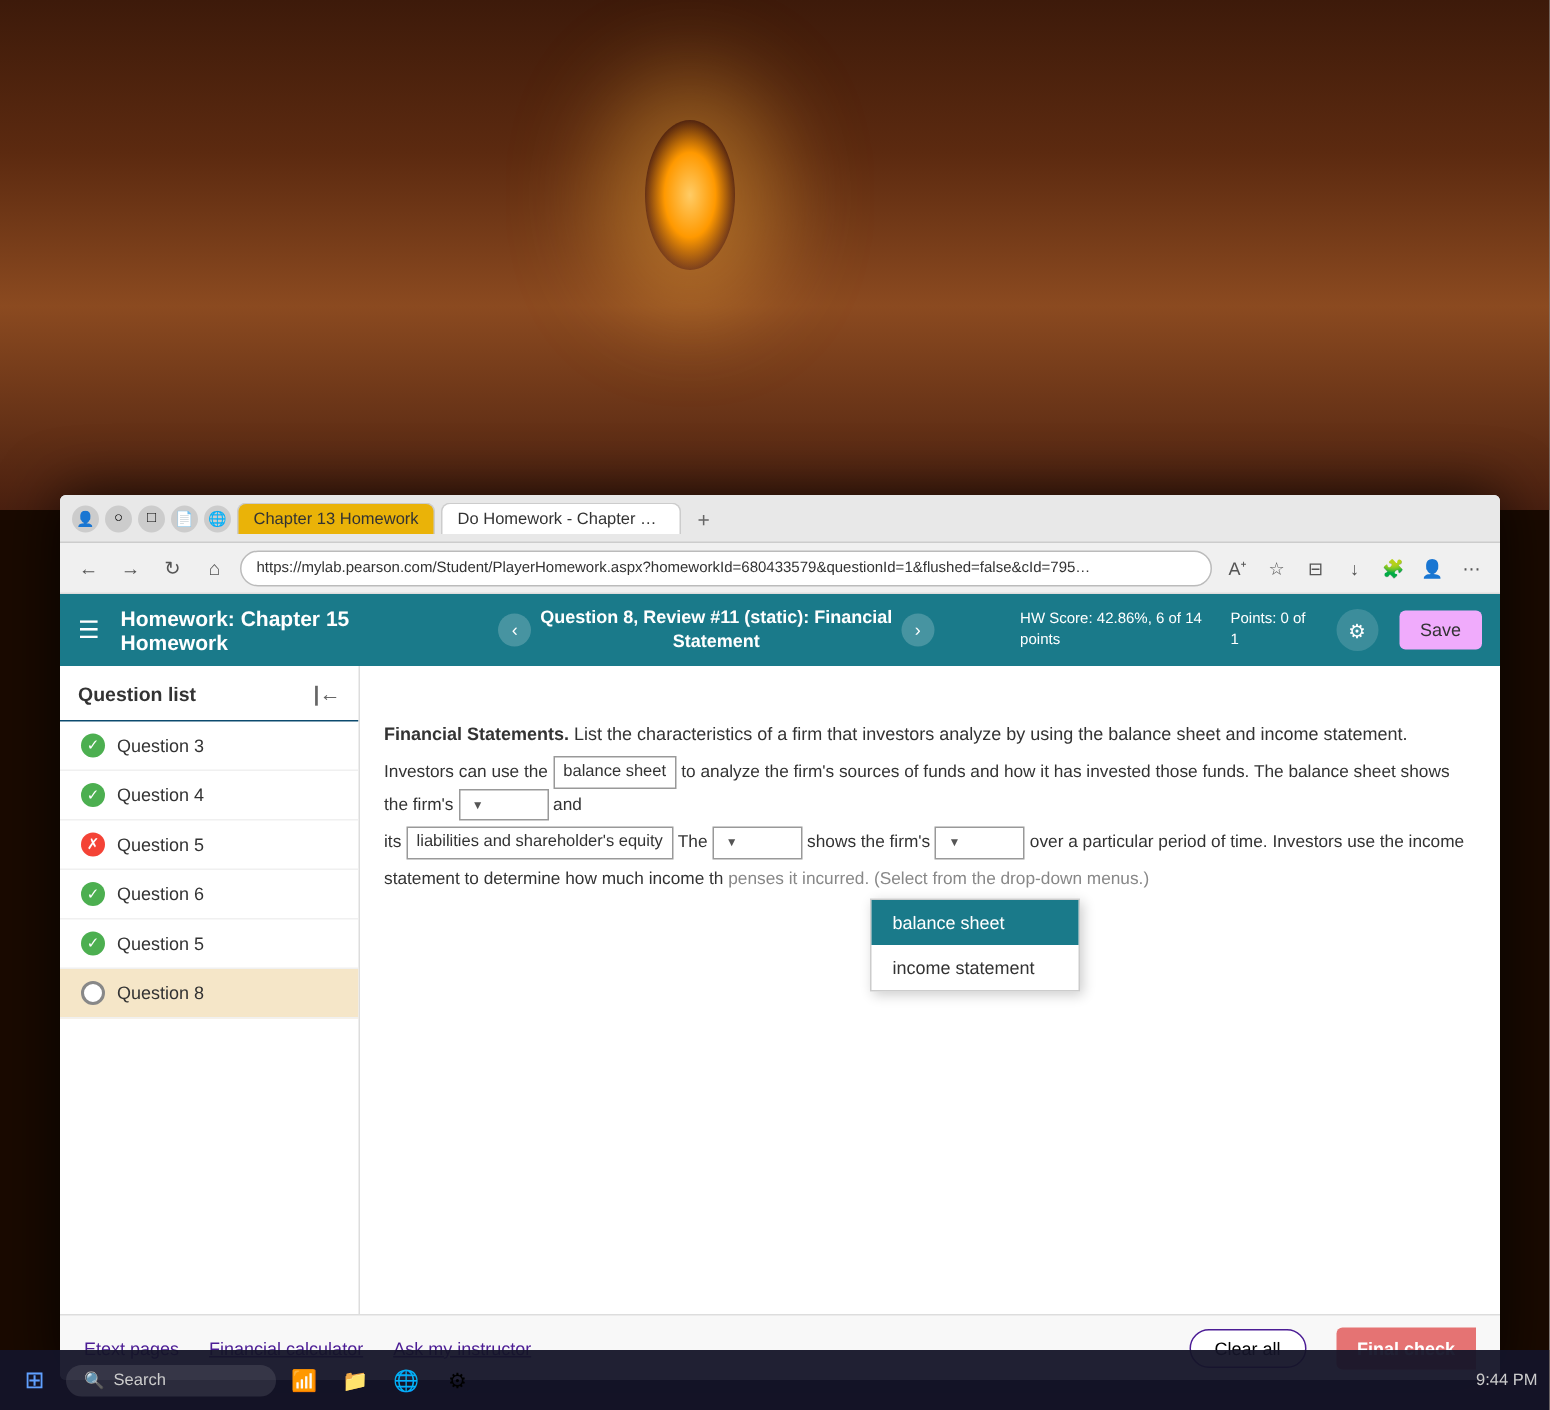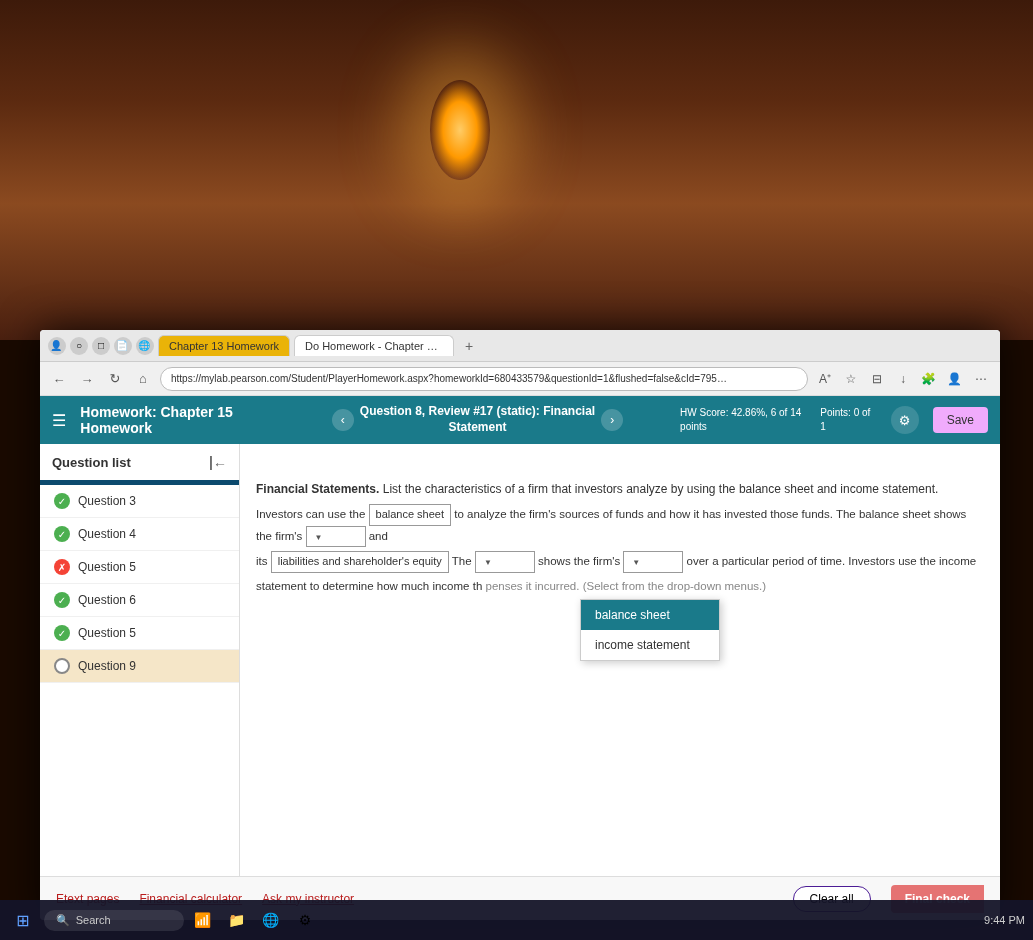--- a/index.html
+++ b/index.html
@@ -238,21 +238,21 @@
       overflow-y: auto;
       flex-shrink: 0;
     }
     .sidebar-header {
       display: flex;
       align-items: center;
       padding: 10px 12px;
       font-size: 13px;
       font-weight: bold;
       color: #333;
-      border-bottom: 5px solid #0c4a6e;
+      border-bottom: 1px solid #0c4a6e;
     }
     .sidebar-collapse-btn {
       margin-left: auto;
       font-size: 14px;
       cursor: pointer;
       color: #666;
     }
     .question-item {
       display: flex;
       align-items: center;
@@ -353,21 +353,21 @@
       background: #f8f8f8;
       border-top: 1px solid #ddd;
       height: 44px;
       display: flex;
       align-items: center;
       padding: 0 16px;
       gap: 20px;
     }
     .bottom-link {
       font-size: 12px;
-      color: #b91c1c;
+      color: #4c1d95;
       cursor: pointer;
       text-decoration: underline;
     }
     .bottom-link:first-child { text-decoration: none; }
     .clear-all-btn {
       margin-left: auto;
       border: 1px solid #4c1d95;
       background: white;
       border-radius: 14px;
       padding: 5px 16px;
@@ -482,21 +482,21 @@
 
 
     <div class="content-area">
 
       <div class="hw-header">
         <span class="hw-menu-icon">☰</span>
         <span class="hw-title">Homework: Chapter 15 Homework</span>
         <div class="hw-question-nav">
           <button class="nav-arrow">‹</button>
           <div class="hw-question-title">
-            <div>Question 8, Review #17 (static): Financial</div>
+            <div>Question 8, Review #11 (static): Financial</div>
             <div>Statement</div>
           </div>
           <button class="nav-arrow">›</button>
         </div>
         <div class="hw-score-area">
           <span>HW Score: 42.86%, 6 of 14 points</span>
           <span>Points: 0 of 1</span>
         </div>
         <div class="hw-settings-btn">⚙</div>
         <button class="hw-save-btn">Save</button>
@@ -525,21 +525,21 @@
           <div class="question-item">
             <div class="status-icon status-correct">✓</div>
             <span>Question 6</span>
           </div>
           <div class="question-item">
             <div class="status-icon status-correct">✓</div>
             <span>Question 5</span>
           </div>
           <div class="question-item active">
             <div class="status-icon status-unanswered"></div>
-            <span>Question 9</span>
+            <span>Question 8</span>
           </div>
         </div>
 
         <div class="question-content">
           <div class="question-label">
             <span>Financial Statements.</span>
             <span style="font-weight:normal;">List the characteristics of a firm that investors analyze by using the balance sheet and income statement.</span>
           </div>
 
           <div class="question-line">

